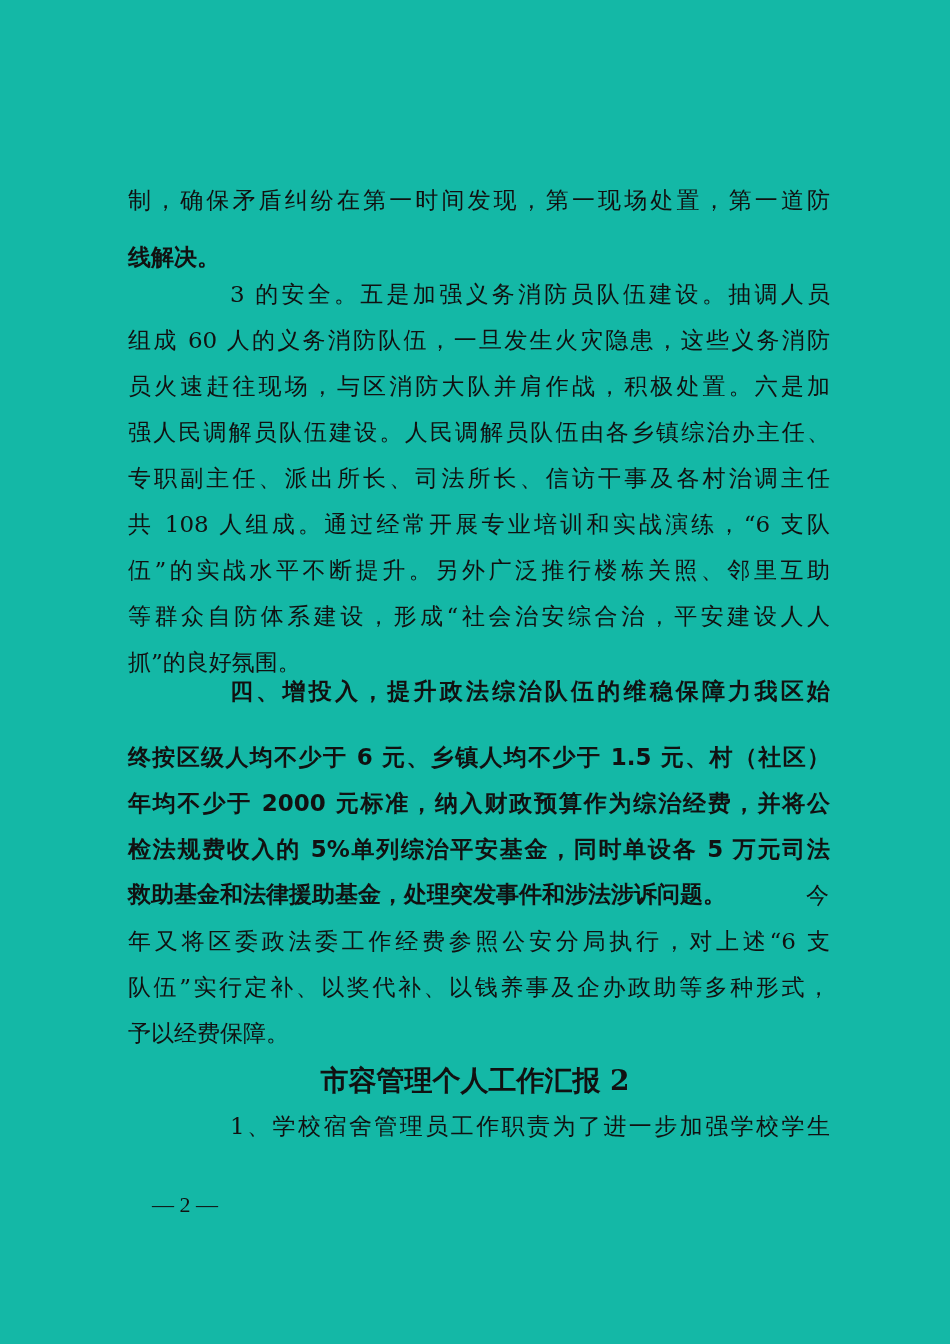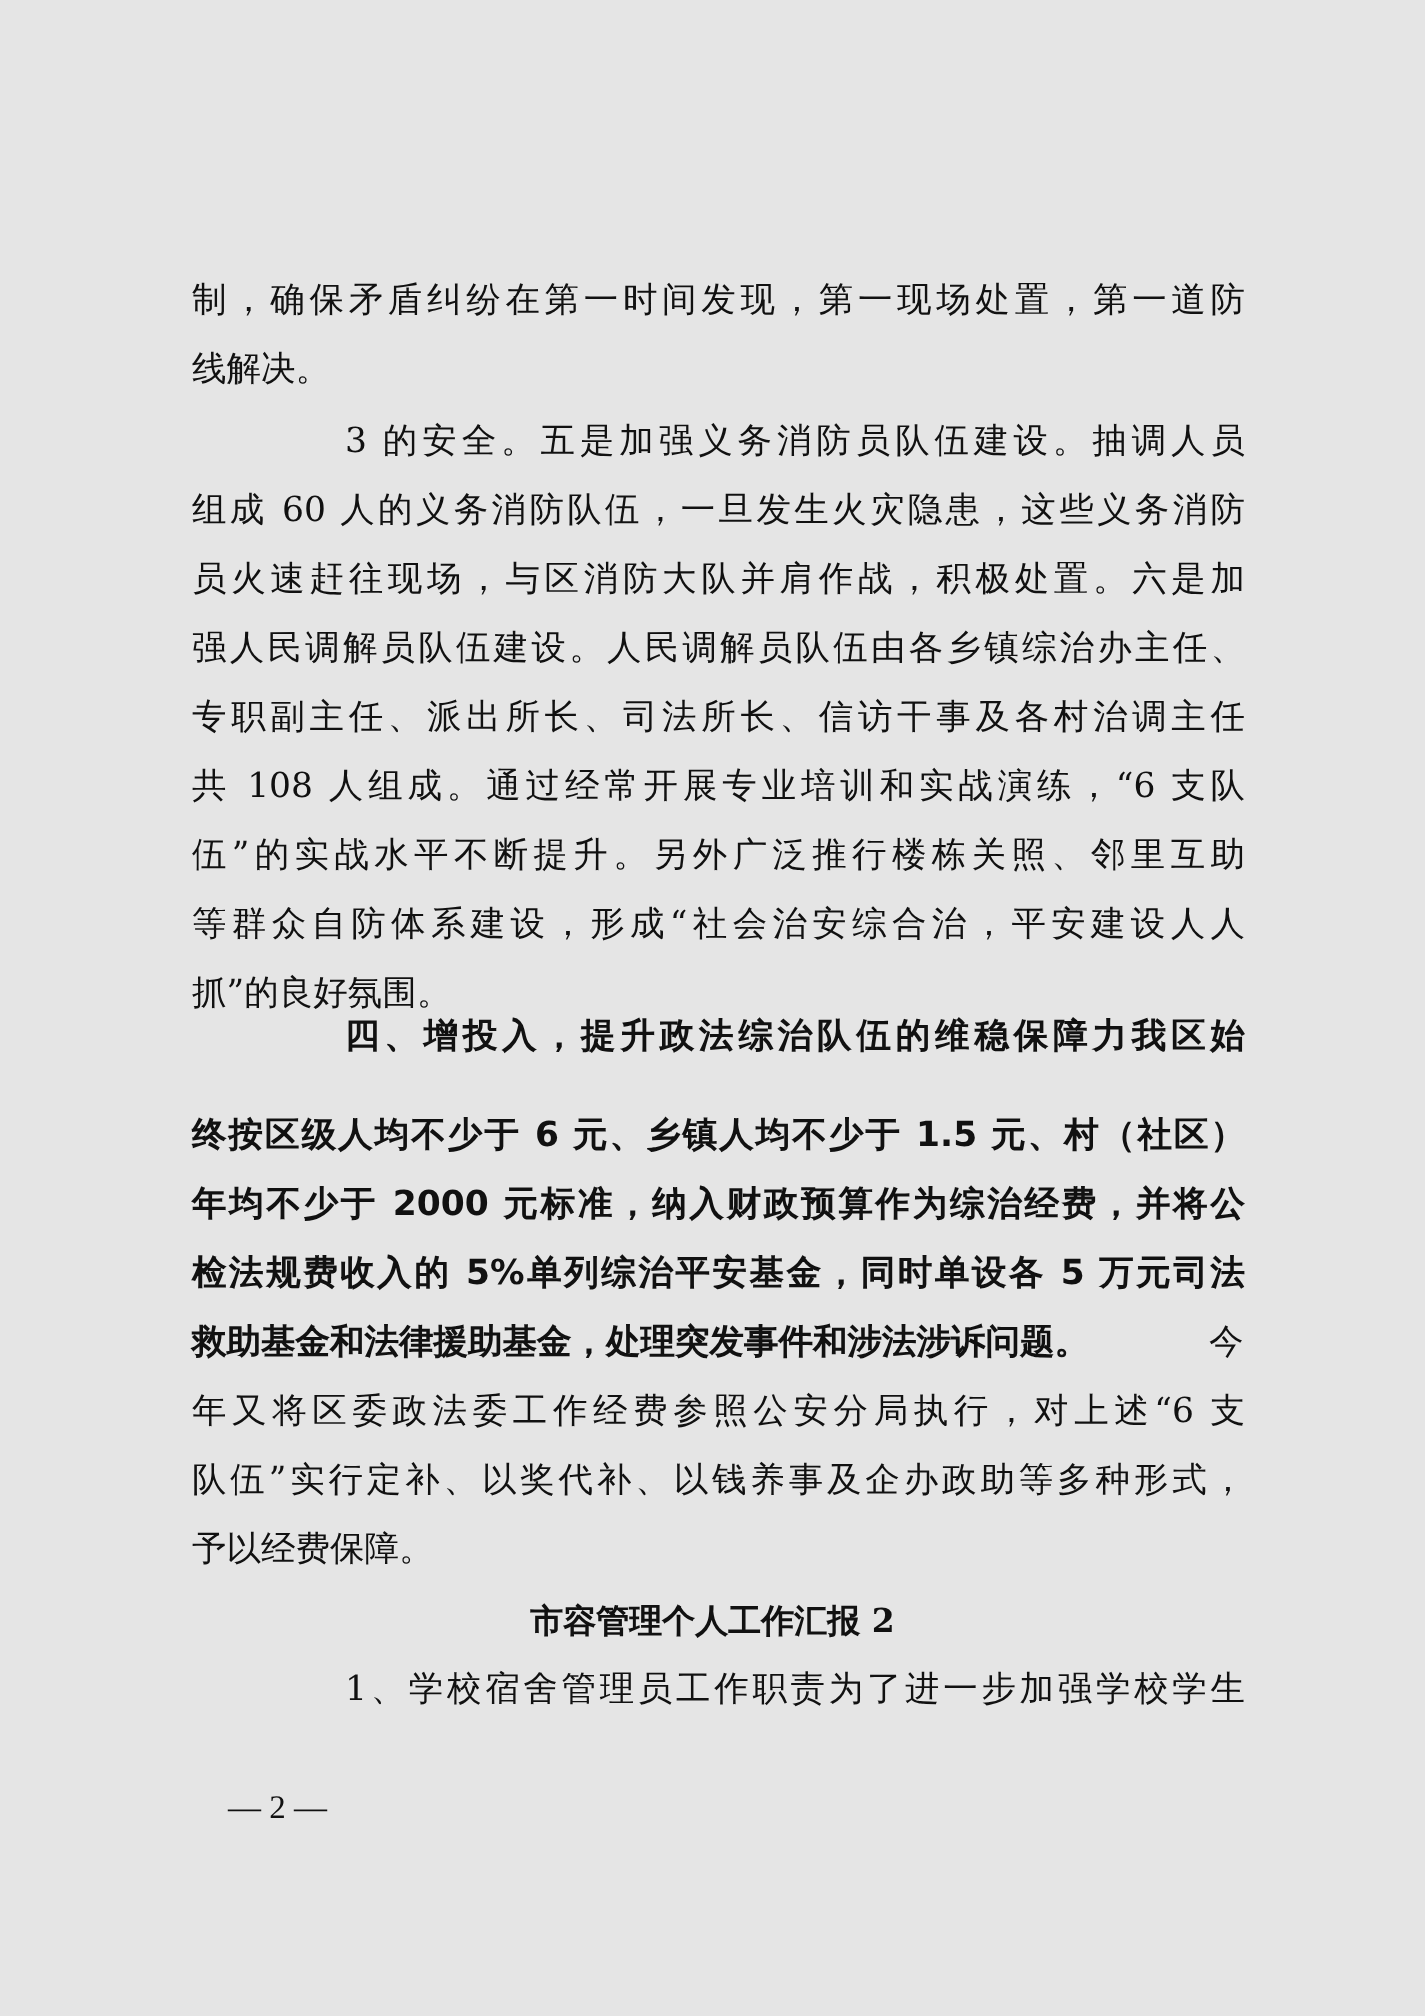--- a/index.html
+++ b/index.html
@@ -1,36 +1,36 @@
 <!DOCTYPE html>
 <html><head>
 <meta charset="utf-8">
 <style>
   html, body { margin: 0; padding: 0; background: #ffffff; }
   body { width: 950px; height: 1344px; position: relative; overflow: hidden;
          font-family: "DejaVu Serif", "Liberation Serif", serif; color: #111; }
-  .page { position: absolute; left: 0; top: 0; width: 950px; height: 1344px; background: #e5e5e5; }
+  .page { position: absolute; left: 0; top: 0; width: 950px; height: 1344px; background: #14b8a6; }
   .line { position: absolute; left: 128px; width: 702px; height: 46px; line-height: 46px;
           font-size: 23px; white-space: nowrap; text-align: justify; text-align-last: justify;
           letter-spacing: 0; }
   .line.last { text-align-last: left; }
   .line.indent { left: 230px; width: 600px; }
   .bold { font-weight: bold; font-family: "DejaVu Sans", "Liberation Sans", sans-serif; }
   .title { position: absolute; left: 0; width: 950px; text-align: center; top: 1058px;
-           height: 46px; line-height: 46px; font-size: 22px; font-weight: bold; }
+           height: 46px; line-height: 46px; font-size: 28px; font-weight: bold; }
   .footer { position: absolute; left: 152px; top: 1190px; font-size: 22px; line-height: 30px;
             font-family: "Liberation Serif", serif; }
 </style>
 </head>
 <body>
 
 <div class="page">
 
   <div class="line" style="top:177px;">制，确保矛盾纠纷在第一时间发现，第一现场处置，第一道防</div>
-  <div class="line last" style="top:223px;">线解决。</div>
+  <div class="line last" style="top:234px;font-weight:bold;">线解决。</div>
 
   <div class="line indent" style="top:271px;">3 的安全。五是加强义务消防员队伍建设。抽调人员</div>
   <div class="line" style="top:317px;">组成 60 人的义务消防队伍，一旦发生火灾隐患，这些义务消防</div>
   <div class="line" style="top:363px;">员火速赶往现场，与区消防大队并肩作战，积极处置。六是加</div>
   <div class="line" style="top:409px;">强人民调解员队伍建设。人民调解员队伍由各乡镇综治办主任、</div>
   <div class="line" style="top:455px;">专职副主任、派出所长、司法所长、信访干事及各村治调主任</div>
   <div class="line" style="top:501px;">共 108 人组成。通过经常开展专业培训和实战演练，“6 支队</div>
   <div class="line" style="top:547px;">伍”的实战水平不断提升。另外广泛推行楼栋关照、邻里互助</div>
   <div class="line last" style="top:639px;">抓”的良好氛围。</div>
   <div class="line" style="top:593px;">等群众自防体系建设，形成“社会治安综合治，平安建设人人</div>

